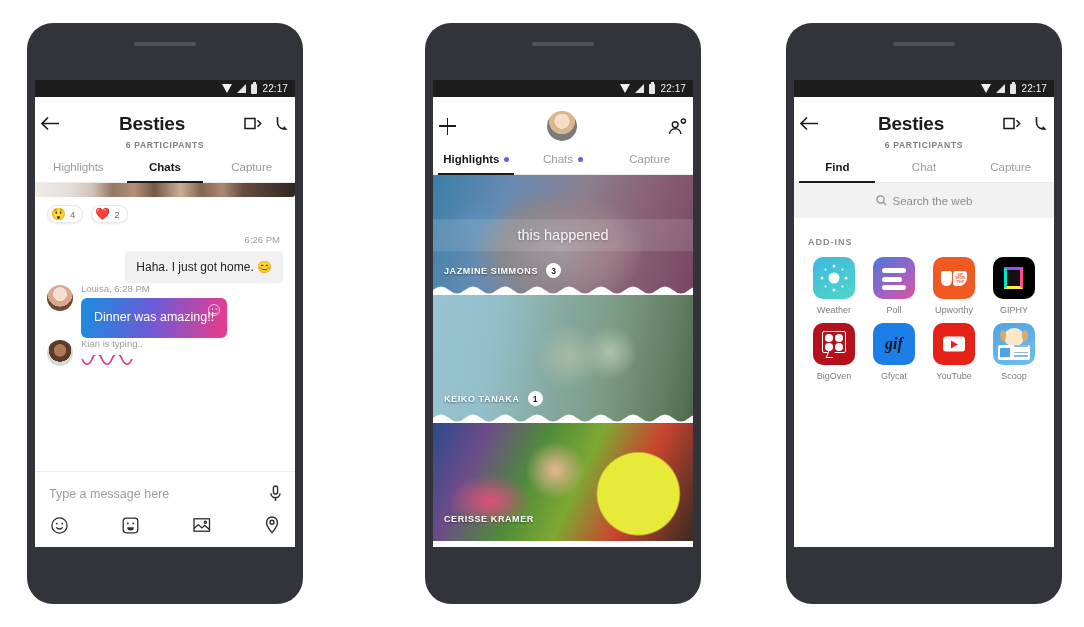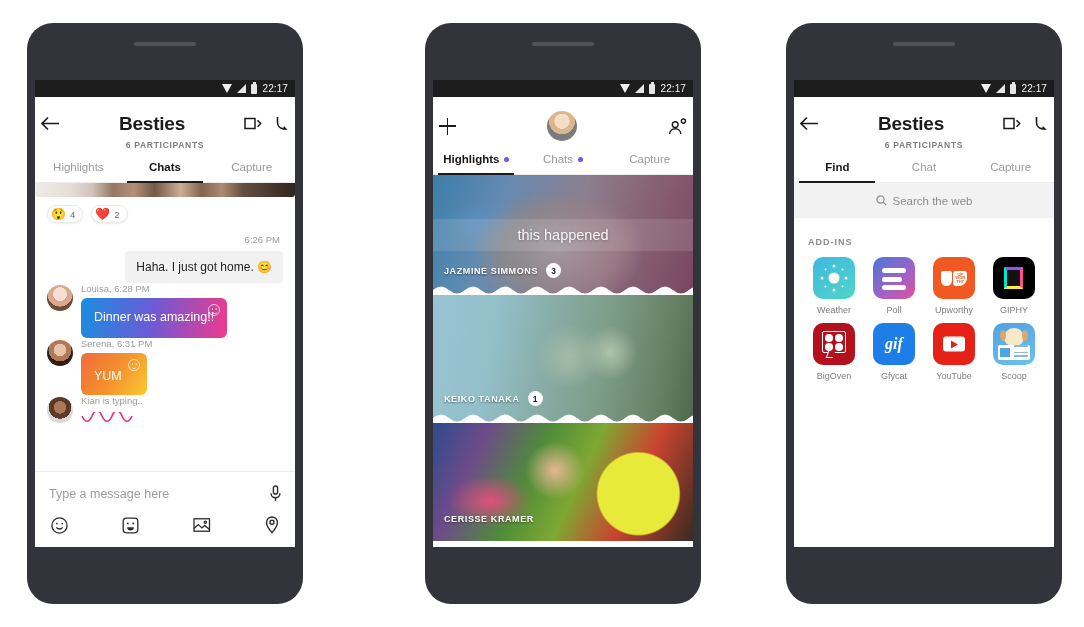--- a/index.html
+++ b/index.html
@@ -442,21 +442,21 @@
 
   .giphy-sq {
     position:absolute; left:11px; top:10px;
     width:19px; height:22px;
     background:#111;
     border-left:3px solid #00e6cc;
     border-top:3px solid #9b4dff;
     border-right:3px solid #ff4d8d;
     border-bottom:3px solid #ffeb3b;
   }
-  .gif-txt { position:absolute; inset:0; display:flex; align-items:center; justify-content:center; color:#ffffff; font-size:16px; font-weight:bold; font-style:italic; font-family:"Liberation Serif", serif;border-radius:15px; }
+  .gif-txt { position:absolute; inset:0; display:flex; align-items:center; justify-content:center; color:#0f172a; font-size:16px; font-weight:bold; font-style:italic; font-family:"Liberation Serif", serif;border-radius:15px; }
   .yt-play {
     position:absolute; left:50%; top:50%;
     transform:translate(-50%,-50%);
     width:22px; height:15px;
     background:#fff; border-radius:3px;
   }
   .yt-play::after {
     content:""; position:absolute; left:8px; top:3.5px;
     border-left:7px solid #e62117;
     border-top:4px solid transparent;
@@ -554,30 +554,20 @@
           <div class="avatar av-louisa"></div>
           <div class="msg-col">
             <div class="msg-meta">Louisa, 6:28 PM</div>
             <div class="bub bub-grad1">
               <span>Dinner was amazing!!</span>
               <span class="smiley-btn"></span>
             </div>
           </div>
         </div>
 
-        <div class="msg">
-          <div class="avatar av-serena"></div>
-          <div class="msg-col">
-            <div class="msg-meta">Serena, 6:31 PM</div>
-            <div class="bub bub-grad2">
-              <span>YUM</span>
-              <span class="smiley-btn"></span>
-            </div>
-          </div>
-        </div>
 
         <div class="msg">
           <div class="avatar av-kian"></div>
           <div class="msg-col">
             <div class="msg-meta">Kian is typing..</div>
             <svg class="typing-wave" width="62" height="12" viewBox="0 0 62 12" fill="none" stroke="#e0368a" stroke-width="1.7">
               <path d="M1 4c3 7 7 7 10 0s7-7 10 0 7 7 10 0 7-7 10 0 7 7 10 0"></path>
             </svg>
           </div>
         </div>

